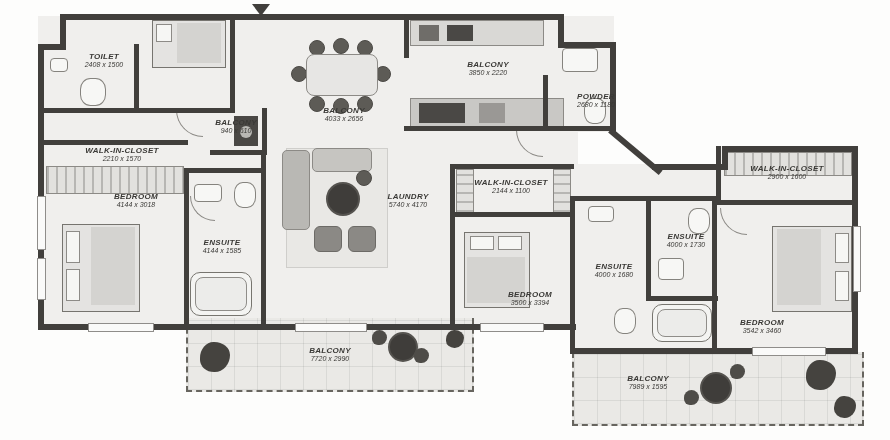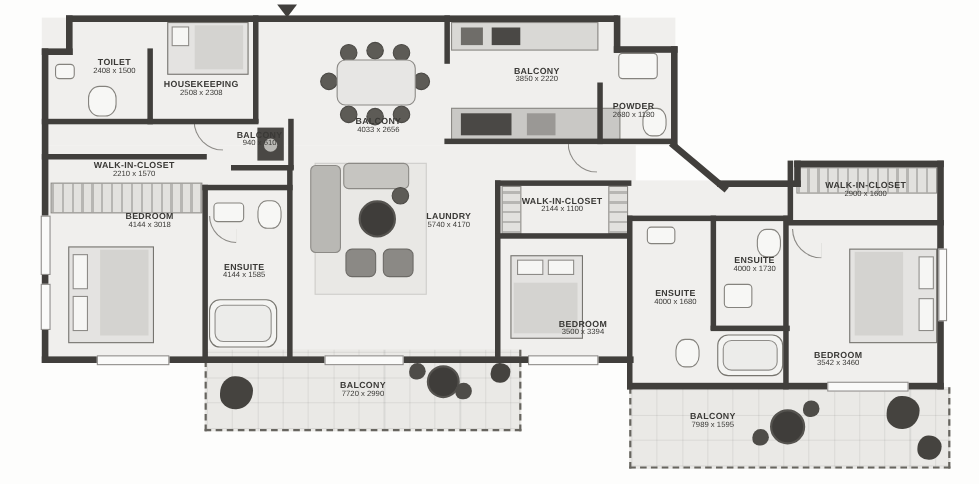--- a/index.html
+++ b/index.html
@@ -5,21 +5,21 @@
   html,body{margin:0;padding:0;background:#ffffff;}
   .plan{position:relative;width:890px;height:440px;background:#fdfdfc;overflow:hidden;
         font-family:"Liberation Sans",sans-serif;}
   .floor{position:absolute;background:#f0efed;z-index:1;}
   .wall{position:absolute;background:#413f3c;z-index:3;}
   .window{position:absolute;background:#fafaf9;border:1px solid #8f8d8a;z-index:4;}
   .closet{position:absolute;border:1px solid #8c8a86;z-index:2;
           background:repeating-linear-gradient(90deg,#b7b6b3 0 2px,#e2e1de 2px 9px);}
   .closet-v{position:absolute;border:1px solid #8c8a86;z-index:2;
           background:repeating-linear-gradient(0deg,#b7b6b3 0 2px,#e2e1de 2px 9px);}
-  .room-label{position:absolute;text-align:center;color:#3a3936;z-index:6;line-height:1.15;}
+  .room-label{position:absolute;text-align:center;color:#3a3936;z-index:6;line-height:1.15;font-style:italic;}
   .rn{font-size:8px;font-weight:bold;letter-spacing:.3px;}
   .rd{font-size:7px;}
   .furn{position:absolute;z-index:2;}
   .bed{background:#e4e3e1;border:1.5px solid #76746f;}
   .pillow{position:absolute;background:#f6f6f4;border:1px solid #8d8b87;}
   .blanket{position:absolute;background:#d4d3d0;}
   .round{border-radius:50%;}
   .tbl-dark{background:#3f3d3a;border:2px solid #55534f;border-radius:50%;}
   .chair{background:#5d5b56;border:1px solid #4c4a46;border-radius:50%;}
   .chair-sm{background:#4e4c48;border-radius:50% 50% 50% 40%;}
@@ -195,37 +195,33 @@
   <div class="furn tbl-dark" style="left:700px;top:372px;width:28px;height:28px;z-index:2"></div>
   <div class="furn chair-sm" style="left:684px;top:390px;width:15px;height:15px;z-index:2"></div>
   <div class="furn chair-sm" style="left:730px;top:364px;width:15px;height:15px;z-index:2"></div>
   <div class="plant" style="left:806px;top:360px;width:30px;height:30px"></div>
   <div class="plant" style="left:834px;top:396px;width:22px;height:22px"></div>
 
   <div class="room-label" style="left:64px;top:52px;width:80px">
     <div class="rn">TOILET</div>
     <div class="rd">2408 x 1500</div>
   </div>
-  <div class="room-label" style="left:128px;top:72px;width:110px">
-    <div class="rn">HOUSEKEEPING</div>
-    <div class="rd">2508 x 2308</div>
-  </div>
   <div class="room-label" style="left:204px;top:118px;width:64px">
     <div class="rn">BALCONY</div>
     <div class="rd">940 x 610</div>
   </div>
   <div class="room-label" style="left:302px;top:106px;width:84px">
     <div class="rn">BALCONY</div>
     <div class="rd">4033 x 2656</div>
   </div>
   <div class="room-label" style="left:444px;top:60px;width:88px">
     <div class="rn">BALCONY</div>
     <div class="rd">3850 x 2220</div>
   </div>
-  <div class="room-label" style="left:540px;top:92px;width:72px">
+  <div class="room-label" style="left:560px;top:92px;width:72px">
     <div class="rn">POWDER</div>
     <div class="rd">2680 x 1180</div>
   </div>
   <div class="room-label" style="left:52px;top:146px;width:140px">
     <div class="rn">WALK-IN-CLOSET</div>
     <div class="rd">2210 x 1570</div>
   </div>
   <div class="room-label" style="left:92px;top:192px;width:88px">
     <div class="rn">BEDROOM</div>
     <div class="rd">4144 x 3018</div>

